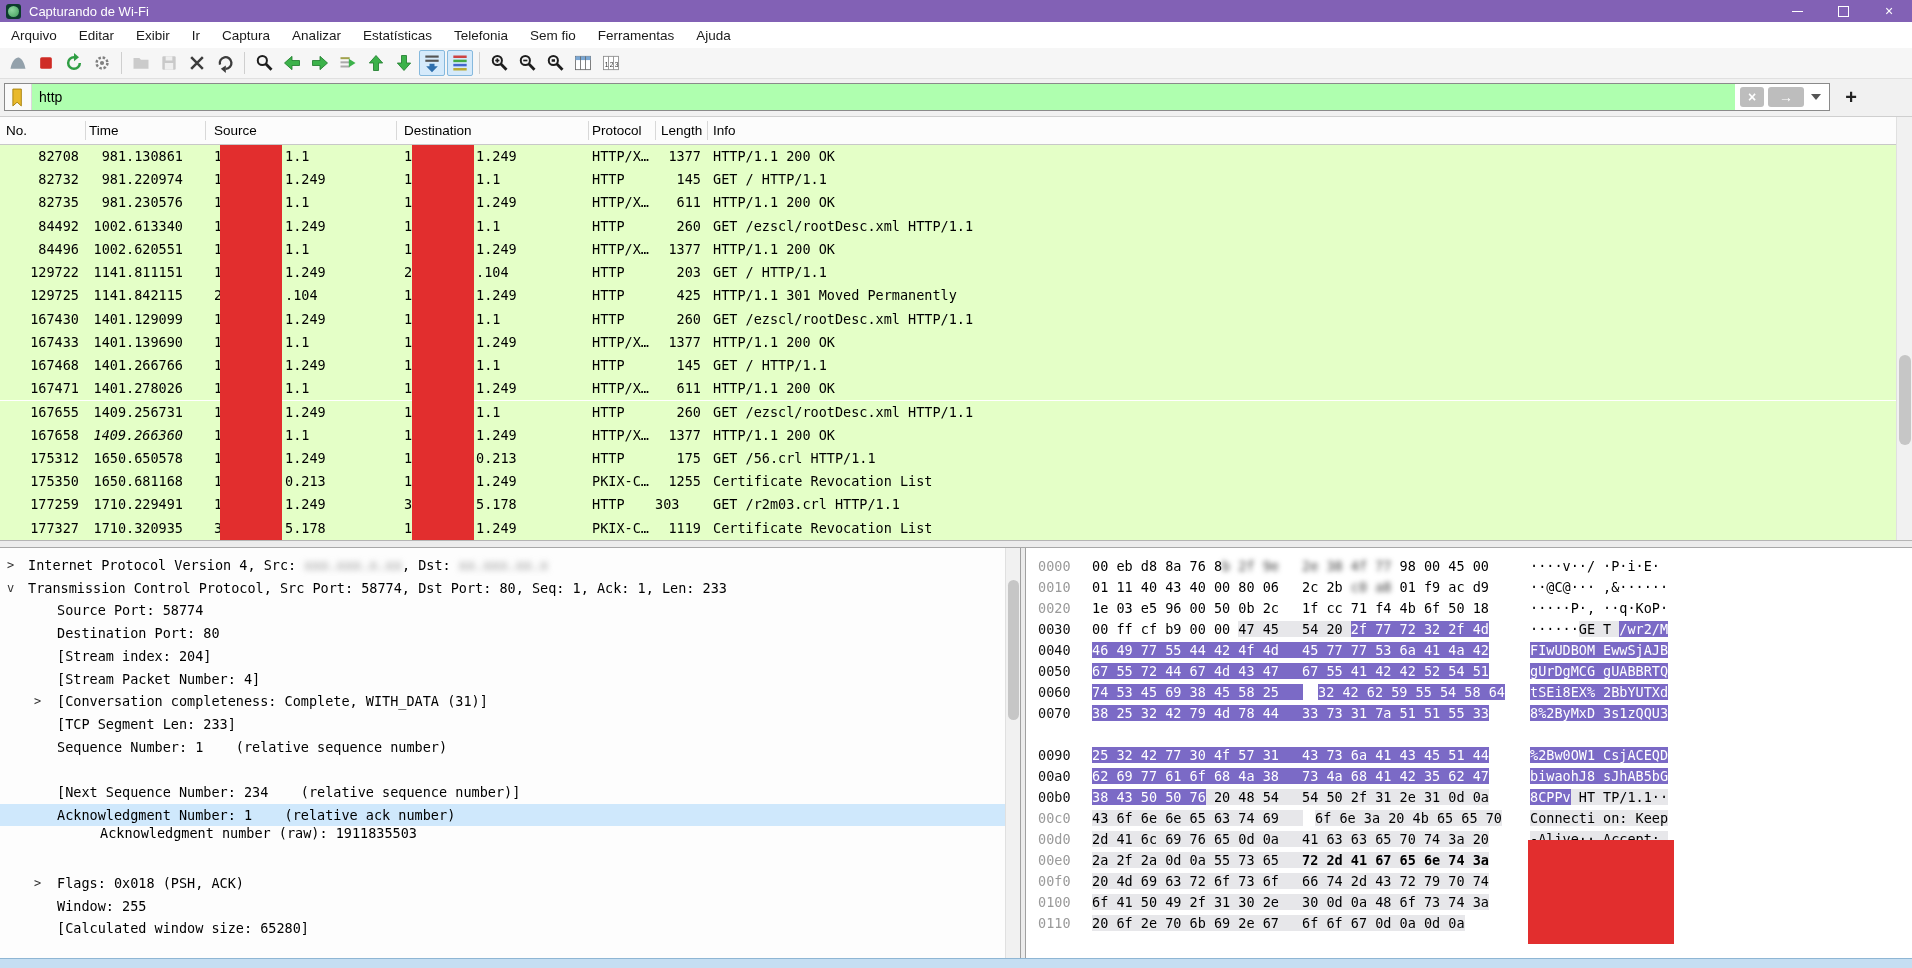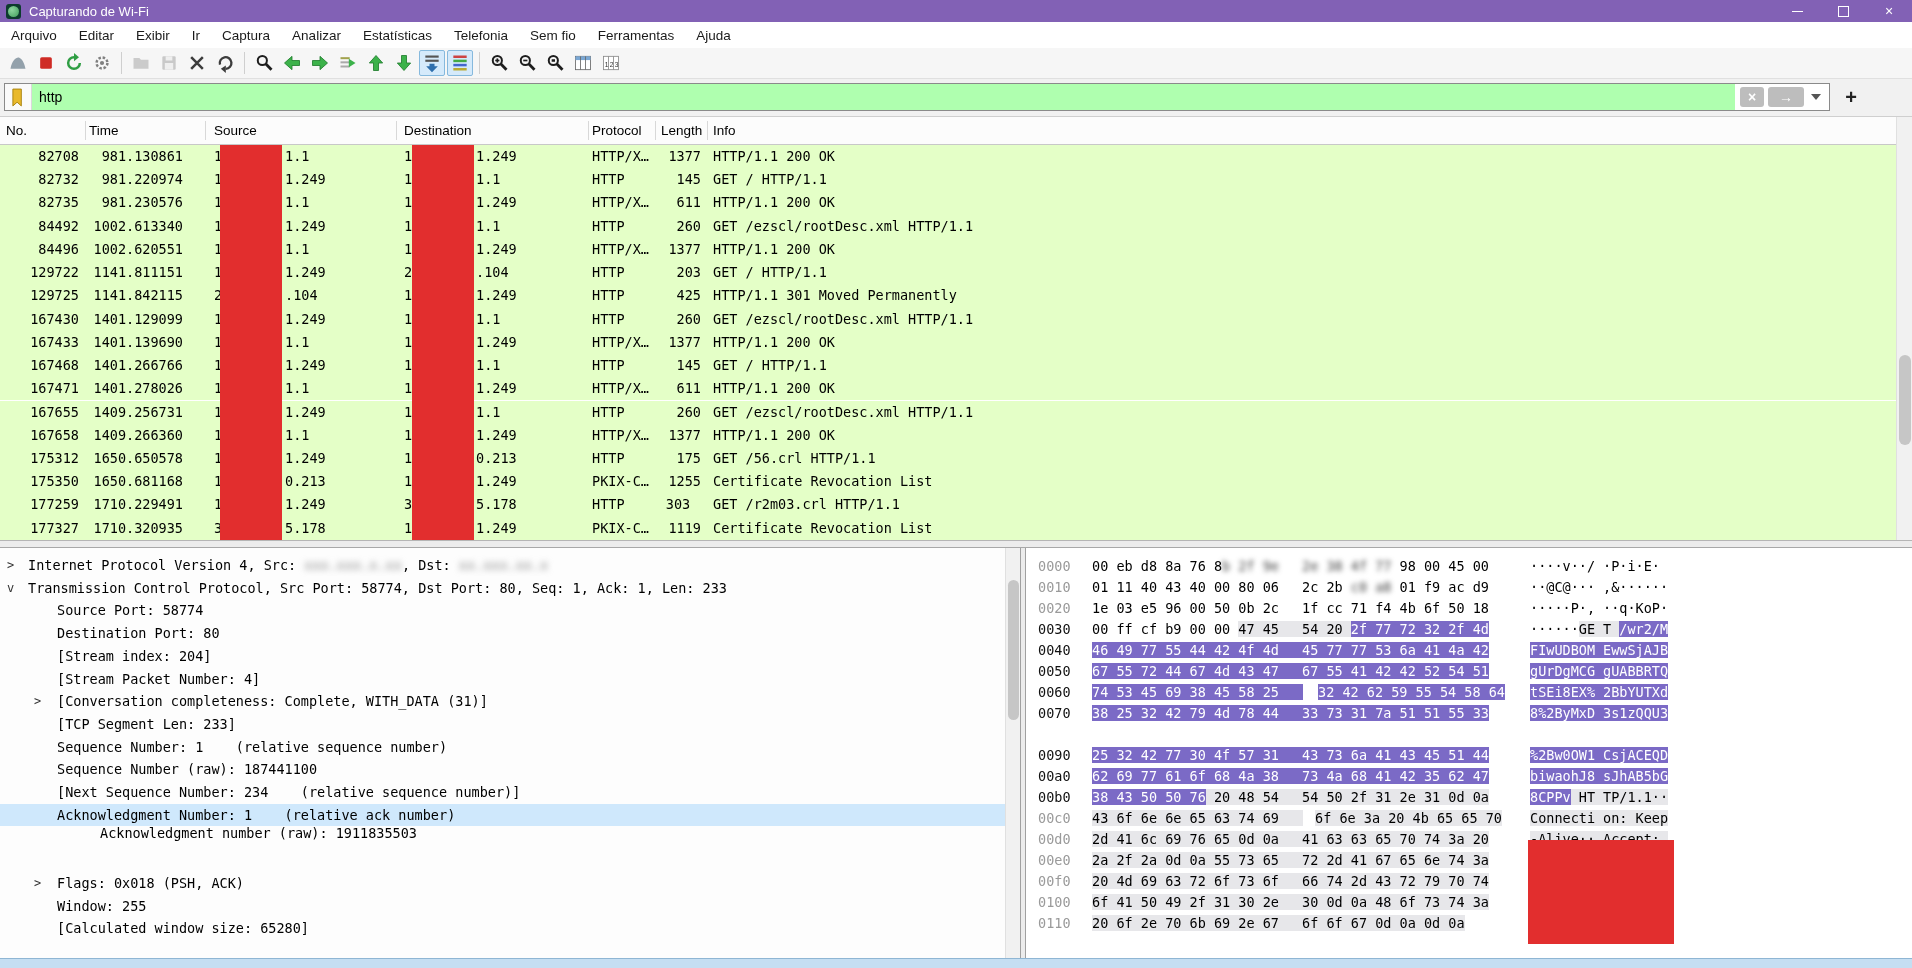--- a/index.html
+++ b/index.html
@@ -397,21 +397,21 @@
       <span class="pc" style="left: 214px;">1</span>
       <span class="pc" style="left: 285px;">1.249</span>
       <span class="pc" style="left: 404px;">1</span>
       <span class="pc" style="left: 476px;">1.1</span>
       <span class="pc" style="left: 592px;">HTTP</span>
       <span class="pc" style="left: 655px; width: 46px; text-align: right;">260</span>
       <span class="pc" style="left: 713px;">GET /ezscl/rootDesc.xml HTTP/1.1</span>
     </div>
     <div class="prow" style="top: 278.76px;">
       <span class="pc" style="left: 0px; width: 79px; text-align: right;">167658</span>
-      <span class="pc" style="left: 85px; width: 98px; text-align: right;">1409.266360</span>
+      <span class="pc" style="left: 85px; width: 98px; text-align: right; font-style: italic;">1409.266360</span>
       <span class="pc" style="left: 214px;">1</span>
       <span class="pc" style="left: 285px;">1.1</span>
       <span class="pc" style="left: 404px;">1</span>
       <span class="pc" style="left: 476px;">1.249</span>
       <span class="pc" style="left: 592px;">HTTP/X…</span>
       <span class="pc" style="left: 655px; width: 46px; text-align: right;">1377</span>
       <span class="pc" style="left: 713px;">HTTP/1.1 200 OK</span>
     </div>
     <div class="prow" style="top: 301.99px;">
       <span class="pc" style="left: 0px; width: 79px; text-align: right;">175312</span>
@@ -436,21 +436,21 @@
       <span class="pc" style="left: 713px;">Certificate Revocation List</span>
     </div>
     <div class="prow" style="top: 348.45px;">
       <span class="pc" style="left: 0px; width: 79px; text-align: right;">177259</span>
       <span class="pc" style="left: 85px; width: 98px; text-align: right;">1710.229491</span>
       <span class="pc" style="left: 214px;">1</span>
       <span class="pc" style="left: 285px;">1.249</span>
       <span class="pc" style="left: 404px;">3</span>
       <span class="pc" style="left: 476px;">5.178</span>
       <span class="pc" style="left: 592px;">HTTP</span>
-      <span class="pc" style="left: 655px; width: 46px; text-align: center;">303</span>
+      <span class="pc" style="left: 655px; width: 46px; text-align: left;">303</span>
       <span class="pc" style="left: 713px;">GET /r2m03.crl HTTP/1.1</span>
     </div>
     <div class="prow" style="top: 371.68px;">
       <span class="pc" style="left: 0px; width: 79px; text-align: right;">177327</span>
       <span class="pc" style="left: 85px; width: 98px; text-align: right;">1710.320935</span>
       <span class="pc" style="left: 214px;">3</span>
       <span class="pc" style="left: 285px;">5.178</span>
       <span class="pc" style="left: 404px;">1</span>
       <span class="pc" style="left: 476px;">1.249</span>
       <span class="pc" style="left: 592px;">PKIX-C…</span>
@@ -470,21 +470,20 @@
 <div class="details">
     <div class="dline" style="top: 6px;"><span class="darrow" style="left: 7px;">&gt;</span><span class="dtext" style="left: 28px;"><span>Internet Protocol Version 4, Src: </span><span class="dblur">xxx.xxx.x.xx</span><span>, Dst: </span><span class="dblur">xx.xxx.xx.x</span></span></div>
     <div class="dline" style="top: 28.7px;"><span class="darrow" style="left: 7px;">v</span><span class="dtext" style="left: 28px;">Transmission Control Protocol, Src Port: 58774, Dst Port: 80, Seq: 1, Ack: 1, Len: 233</span></div>
     <div class="dline" style="top: 51.4px;"><span class="dtext" style="left: 57px;">Source Port: 58774</span></div>
     <div class="dline" style="top: 74.1px;"><span class="dtext" style="left: 57px;">Destination Port: 80</span></div>
     <div class="dline" style="top: 96.8px;"><span class="dtext" style="left: 57px;">[Stream index: 204]</span></div>
     <div class="dline" style="top: 119.5px;"><span class="dtext" style="left: 57px;">[Stream Packet Number: 4]</span></div>
     <div class="dline" style="top: 142.2px;"><span class="darrow" style="left: 34px;">&gt;</span><span class="dtext" style="left: 57px;">[Conversation completeness: Complete, WITH_DATA (31)]</span></div>
     <div class="dline" style="top: 164.9px;"><span class="dtext" style="left: 57px;">[TCP Segment Len: 233]</span></div>
     <div class="dline" style="top: 187.6px;"><span class="dtext" style="left: 57px;">Sequence Number: 1    (relative sequence number)</span></div>
-    <div class="dline" style="top: 210.3px;"><span class="dtext" style="left: 57px;">Sequence Number (raw): 187441100</span></div>
     <div class="dline" style="top: 233px;"><span class="dtext" style="left: 57px;">[Next Sequence Number: 234    (relative sequence number)]</span></div>
     <div class="dline sel" style="top: 255.7px;"><span class="dtext" style="left: 57px; text-align: right;">Acknowledgment Number: 1    (relative ack number)</span></div>
     <div class="dline" style="top: 274px; margin-left: 43px;"><span class="dtext" style="left: 57px;">Acknowledgment number (raw): 1911835503</span></div>
     <div class="dline" style="top: 323.8px;"><span class="darrow" style="left: 34px;">&gt;</span><span class="dtext" style="left: 57px;">Flags: 0x018 (PSH, ACK)</span></div>
     <div class="dline" style="top: 346.5px;"><span class="dtext" style="left: 57px;">Window: 255</span></div>
     <div class="dline" style="top: 369.2px;"><span class="dtext" style="left: 57px;">[Calculated window size: 65280]</span></div>
   </div>
 
 <div class="vtrack" style="left:1005px;top:548px;width:15px;height:410px">
   <div class="vthumb" style="top:32px;height:140px;width:11px"></div>
@@ -580,21 +579,21 @@
     <div class="hrow" style="top: 281px;">
       <span class="hcol hoff-dim" style="left: 12px;">00d0</span>
       <span class="hcol" style="left: 66px;"><span class="hseg-f">2d 41 6c 69 76 65 0d 0a</span><span class="hseg-f">   </span></span>
       <span class="hcol" style="left: 276px;"><span class="hseg-f">41 63 63 65 70 74 3a 20</span></span>
       <span class="hcol" style="left: 504px;"><span class="hseg-f">-Alive··</span><span class="hseg-f"> </span></span>
       <span class="hcol" style="left: 577px;"><span class="hseg-f">Accept: </span></span>
     </div>
     <div class="hrow" style="top: 302px;">
       <span class="hcol hoff-dim" style="left: 12px;">00e0</span>
       <span class="hcol" style="left: 66px;"><span class="hseg-f">2a 2f 2a 0d 0a 55 73 65</span><span class="hseg-f">   </span></span>
-      <span class="hcol" style="left: 276px;"><span class="hseg-f">72 2d 41 67 65 6e 74 3a</span></span>
+      <span class="hcol" style="left: 276px; font-weight: bold;"><span class="hseg-f">72 2d 41 67 65 6e 74 3a</span></span>
       <span class="hcol" style="left: 504px;"><span class="hseg-f">*/*··Use</span><span class="hseg-f"> </span></span>
       <span class="hcol" style="left: 577px;"><span class="hseg-f">r-Agent:</span></span>
     </div>
     <div class="hrow" style="top: 323px;">
       <span class="hcol hoff-dim" style="left: 12px;">00f0</span>
       <span class="hcol" style="left: 66px;"><span class="hseg-f">20 4d 69 63 72 6f 73 6f</span><span class="hseg-f">   </span></span>
       <span class="hcol" style="left: 276px;"><span class="hseg-f">66 74 2d 43 72 79 70 74</span></span>
       <span class="hcol" style="left: 504px;"><span class="hseg-f"> Microso</span><span class="hseg-f"> </span></span>
       <span class="hcol" style="left: 577px;"><span class="hseg-f">ft-Crypt</span></span>
     </div>

